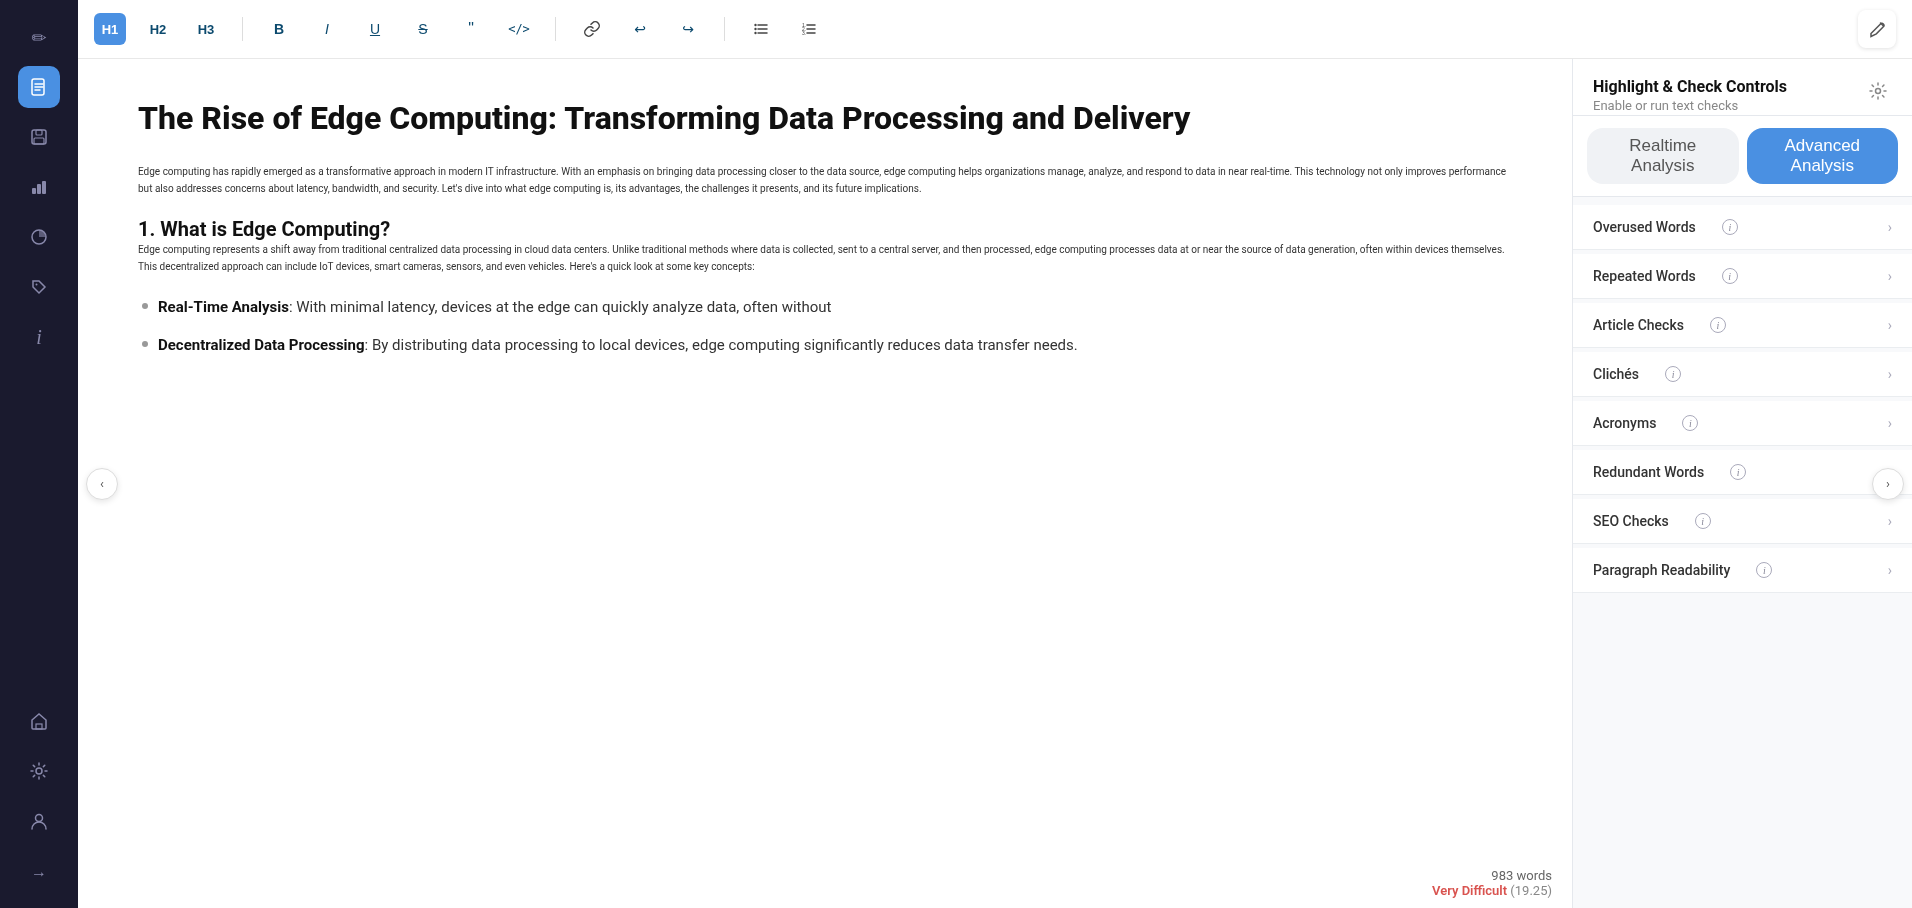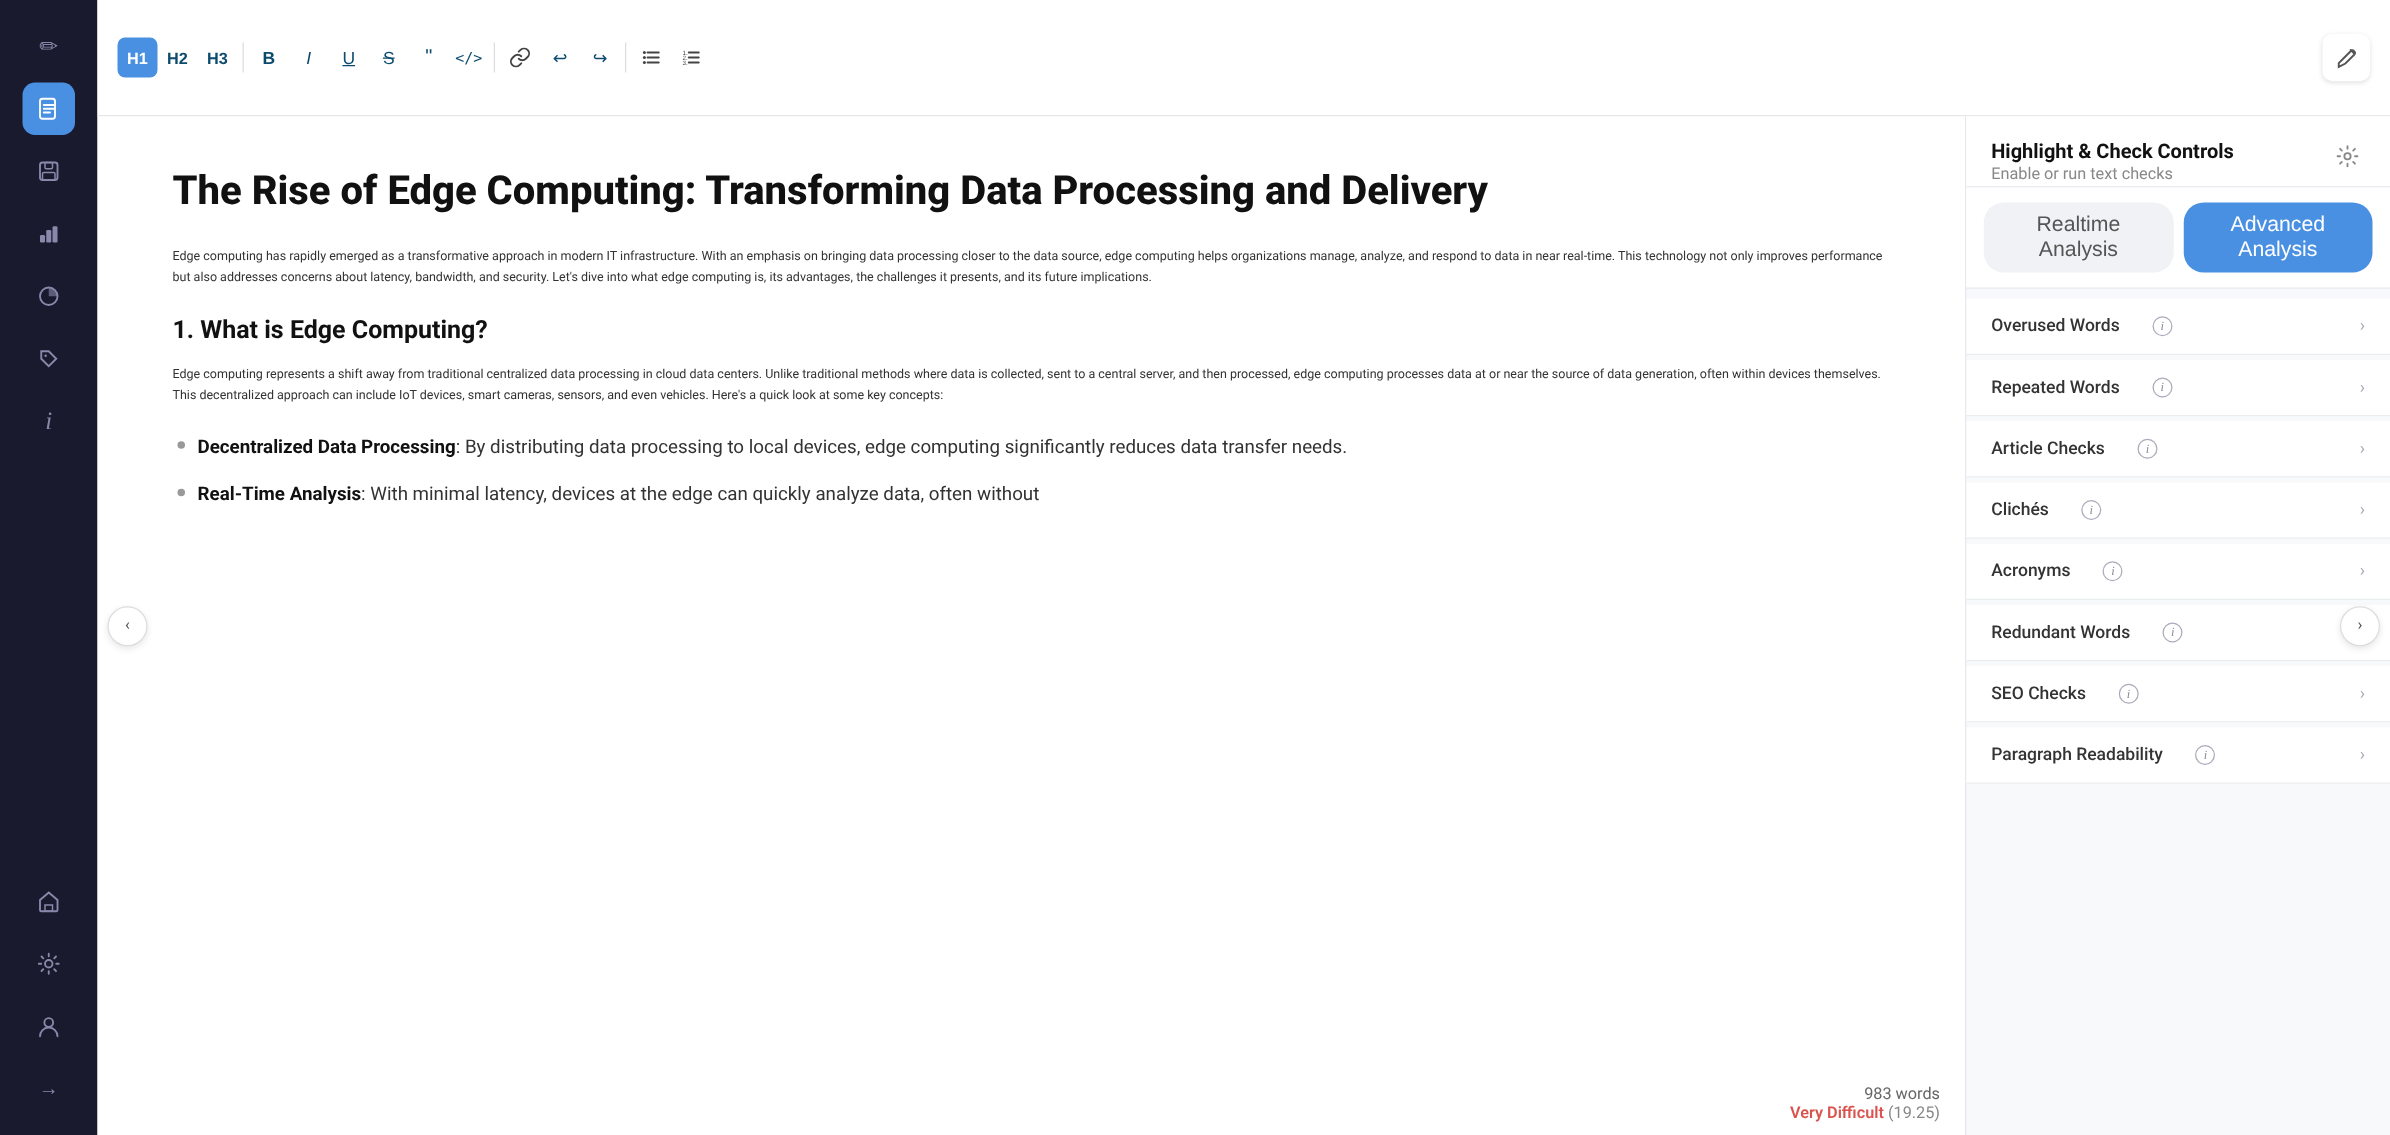--- a/index.html
+++ b/index.html
@@ -39,23 +39,23 @@
       flex-direction: column;
       background: #fff;
       position: relative;
       overflow: hidden;
     }
 
     
     .toolbar {
       display: flex;
       align-items: center;
-      padding: 27px 16px;
+      padding: 10px 16px;
       border-bottom: 1px solid #e8e8e8;
-      gap: 0;
+      gap: 16px;
       background: #fff;
     }
     .toolbar-btn {
       width: 32px;
       height: 32px;
       border: none;
       background: transparent;
       border-radius: 6px;
       cursor: pointer;
       display: flex;
@@ -107,21 +107,20 @@
     .editor p {
       font-size: 10px;
       line-height: 1.7;
       color: #333;
       margin-bottom: 20px;
     }
     .editor h2 {
       font-size: 20px;
       font-weight: 700;
       color: #111;
-      margin-bottom: 16px;
     }
     .editor ul {
       list-style: none;
       padding-left: 20px;
     }
     .editor ul li {
       font-size: 15px;
       line-height: 1.7;
       color: #333;
       margin-bottom: 12px;
@@ -404,24 +403,24 @@
 
     <div class="nav-arrow left">‹</div>
 
     <div class="editor">
       <h1>The Rise of Edge Computing: Transforming Data Processing and Delivery</h1>
       <p>Edge computing has rapidly emerged as a transformative approach in modern IT infrastructure. With an emphasis on bringing data processing closer to the data source, edge computing helps organizations manage, analyze, and respond to data in near real-time. This technology not only improves performance but also addresses concerns about latency, bandwidth, and security. Let's dive into what edge computing is, its advantages, the challenges it presents, and its future implications.</p>
       <h2>1. What is Edge Computing?</h2>
       <p>Edge computing represents a shift away from traditional centralized data processing in cloud data centers. Unlike traditional methods where data is collected, sent to a central server, and then processed, edge computing processes data at or near the source of data generation, often within devices themselves. This decentralized approach can include IoT devices, smart cameras, sensors, and even vehicles. Here's a quick look at some key concepts:</p>
       <ul>
         <li>
-          <strong>Decentralized Data Processing</strong><span>: By distributing data processing to local devices, edge computing significantly reduces data transfer needs.</span>
+          <strong>Real-Time Analysis</strong><span>: With minimal latency, devices at the edge can quickly analyze data, often without</span>
         </li>
         <li>
-          <strong>Real-Time Analysis</strong><span>: With minimal latency, devices at the edge can quickly analyze data, often without</span>
+          <strong>Decentralized Data Processing</strong><span>: By distributing data processing to local devices, edge computing significantly reduces data transfer needs.</span>
         </li>
       </ul>
 
       <div class="word-count-bar">
         <div class="word-count">983 words</div>
         <div class="difficulty">
           <span class="label">Very Difficult</span>
           <span class="score">(19.25)</span>
         </div>
       </div>

